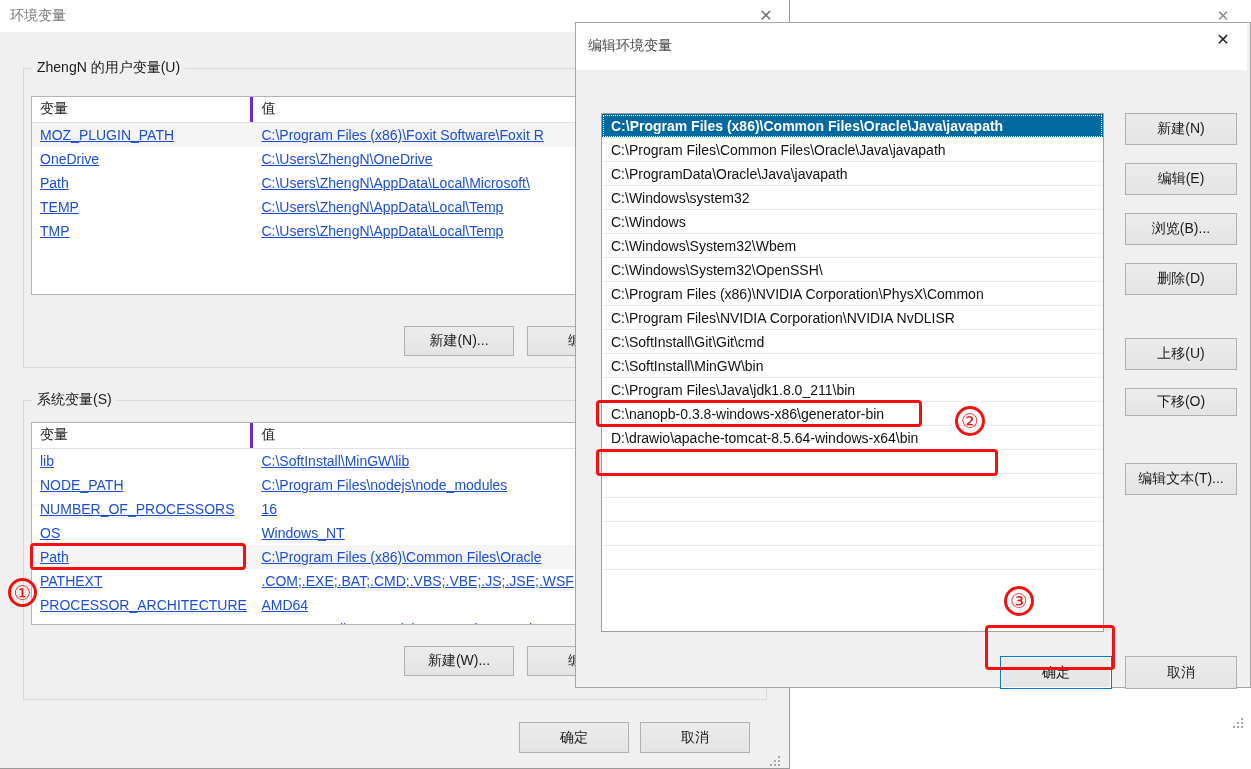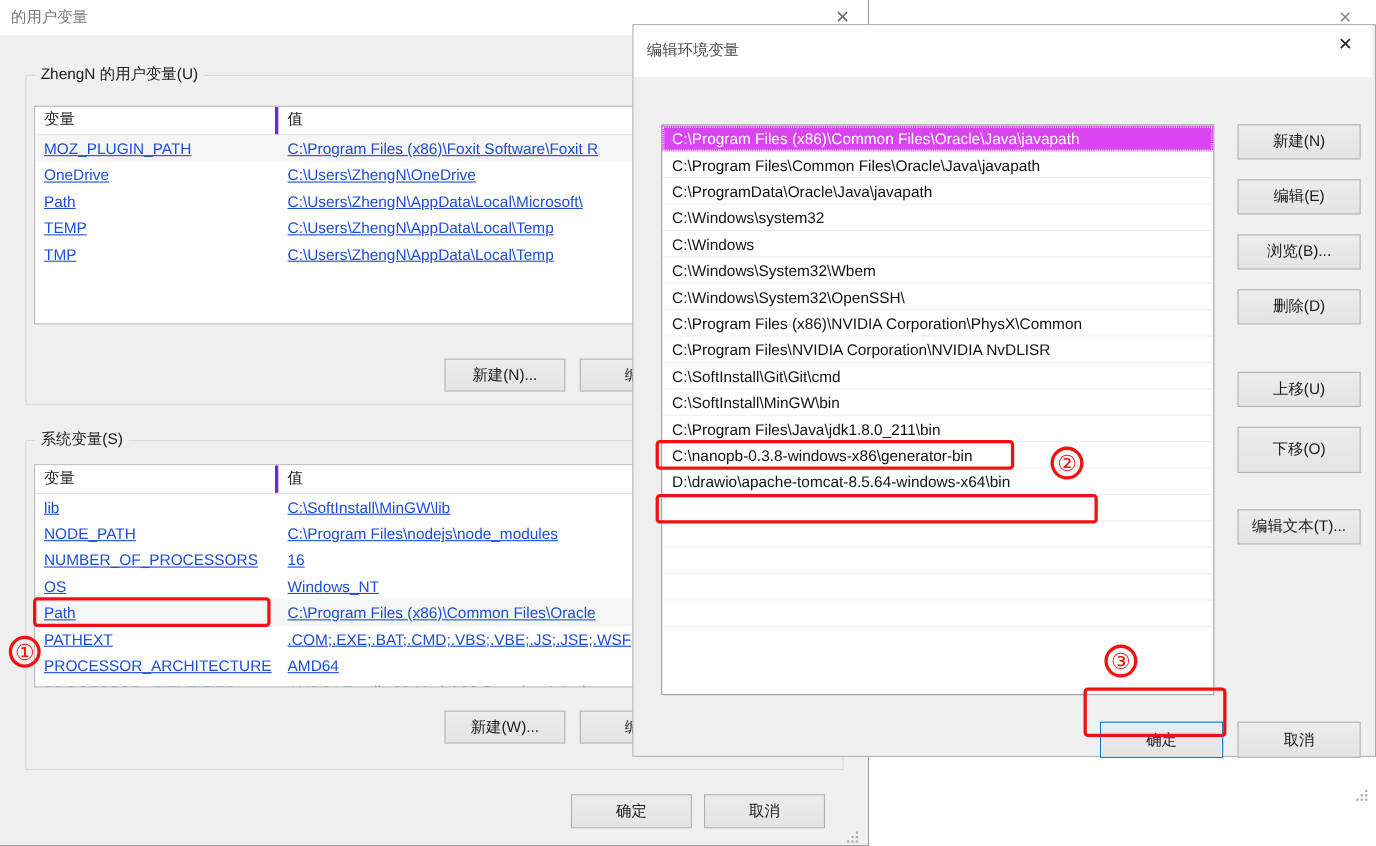--- a/index.html
+++ b/index.html
@@ -123,22 +123,22 @@
   .pathlist {
     position:absolute; left: 25px; top: 43px; width: 503px; height: 519px;
     background:#ffffff; border:1px solid #9e9e9e; overflow:hidden;
   }
   .pl-row {
     height: 24px; line-height: 24px; font-size: 14px; color:#111;
     padding-left: 9px; white-space:nowrap; overflow:hidden;
     border-bottom: 1px solid #eeeeee;
   }
   .pl-row.selected {
-    background:#d946ef; color:#ffffff;
-    outline: 1px dotted #ffffff; outline-offset:-2px;
+    background:#0369a1; color:#ffffff;
+    outline: 1px dotted #ffffff; outline-offset:-2px;font-weight:bold;
   }
 
   
   .anno { position:absolute; pointer-events:none; }
   .anno-box {
     border: 3px solid #f41010; border-radius: 4px;
   }
   .anno-circle {
     border: 3px solid #f41010; border-radius: 50%;
     display:flex; align-items:center; justify-content:center;
@@ -159,21 +159,21 @@
 
   <div class="bg-window">
     <div class="titlebar">
       <div class="bg-close">✕</div>
     </div>
     <div class="body"></div>
   </div>
 
   <div class="main-dialog">
     <div class="titlebar">
-      <div class="title-text">的用户变量</div>
+      <div class="title-text">环境变量</div>
       <div class="main-close">✕</div>
     </div>
 
     <div class="main-body">
 
       <div class="group" style="left:23px; top:36px; width:744px; height:300px;">
         <div class="legend">ZhengN 的用户变量(U)</div>
       </div>
 
       <div class="lv" style="left:31px; top:64px; width:728px; height:199px;">
@@ -298,21 +298,21 @@
         <div class="pl-row"></div>
         <div class="pl-row"></div>
         <div class="pl-row"></div>
       </div>
 
       <div class="btn" style="left:549px; top:43px; width:112px; height:32px;">新建(N)</div>
       <div class="btn" style="left:549px; top:93px; width:112px; height:32px;">编辑(E)</div>
       <div class="btn" style="left:549px; top:143px; width:112px; height:32px;">浏览(B)...</div>
       <div class="btn" style="left:549px; top:193px; width:112px; height:32px;">删除(D)</div>
       <div class="btn" style="left:549px; top:268px; width:112px; height:32px;">上移(U)</div>
-      <div class="btn" style="left:549px; top:318px; width:112px; height:42px;">下移(O)</div>
+      <div class="btn" style="left:549px; top:318px; width:112px; height:28px;">下移(O)</div>
       <div class="btn" style="left:549px; top:393px; width:112px; height:32px;">编辑文本(T)...</div>
 
       <div class="btn default-focus" style="left:424px; top:586px; width:112px; height:33px;">确定</div>
       <div class="btn" style="left:549px; top:586px; width:112px; height:33px;">取消</div>
 
       <div class="grip" style="left:657px; top:648px;">
         <i style="left:8px; top:0"></i>
           <i style="left:4px; top:4px"></i>
           <i style="left:8px; top:4px"></i>
         <i style="left:0; top:8px"></i>

